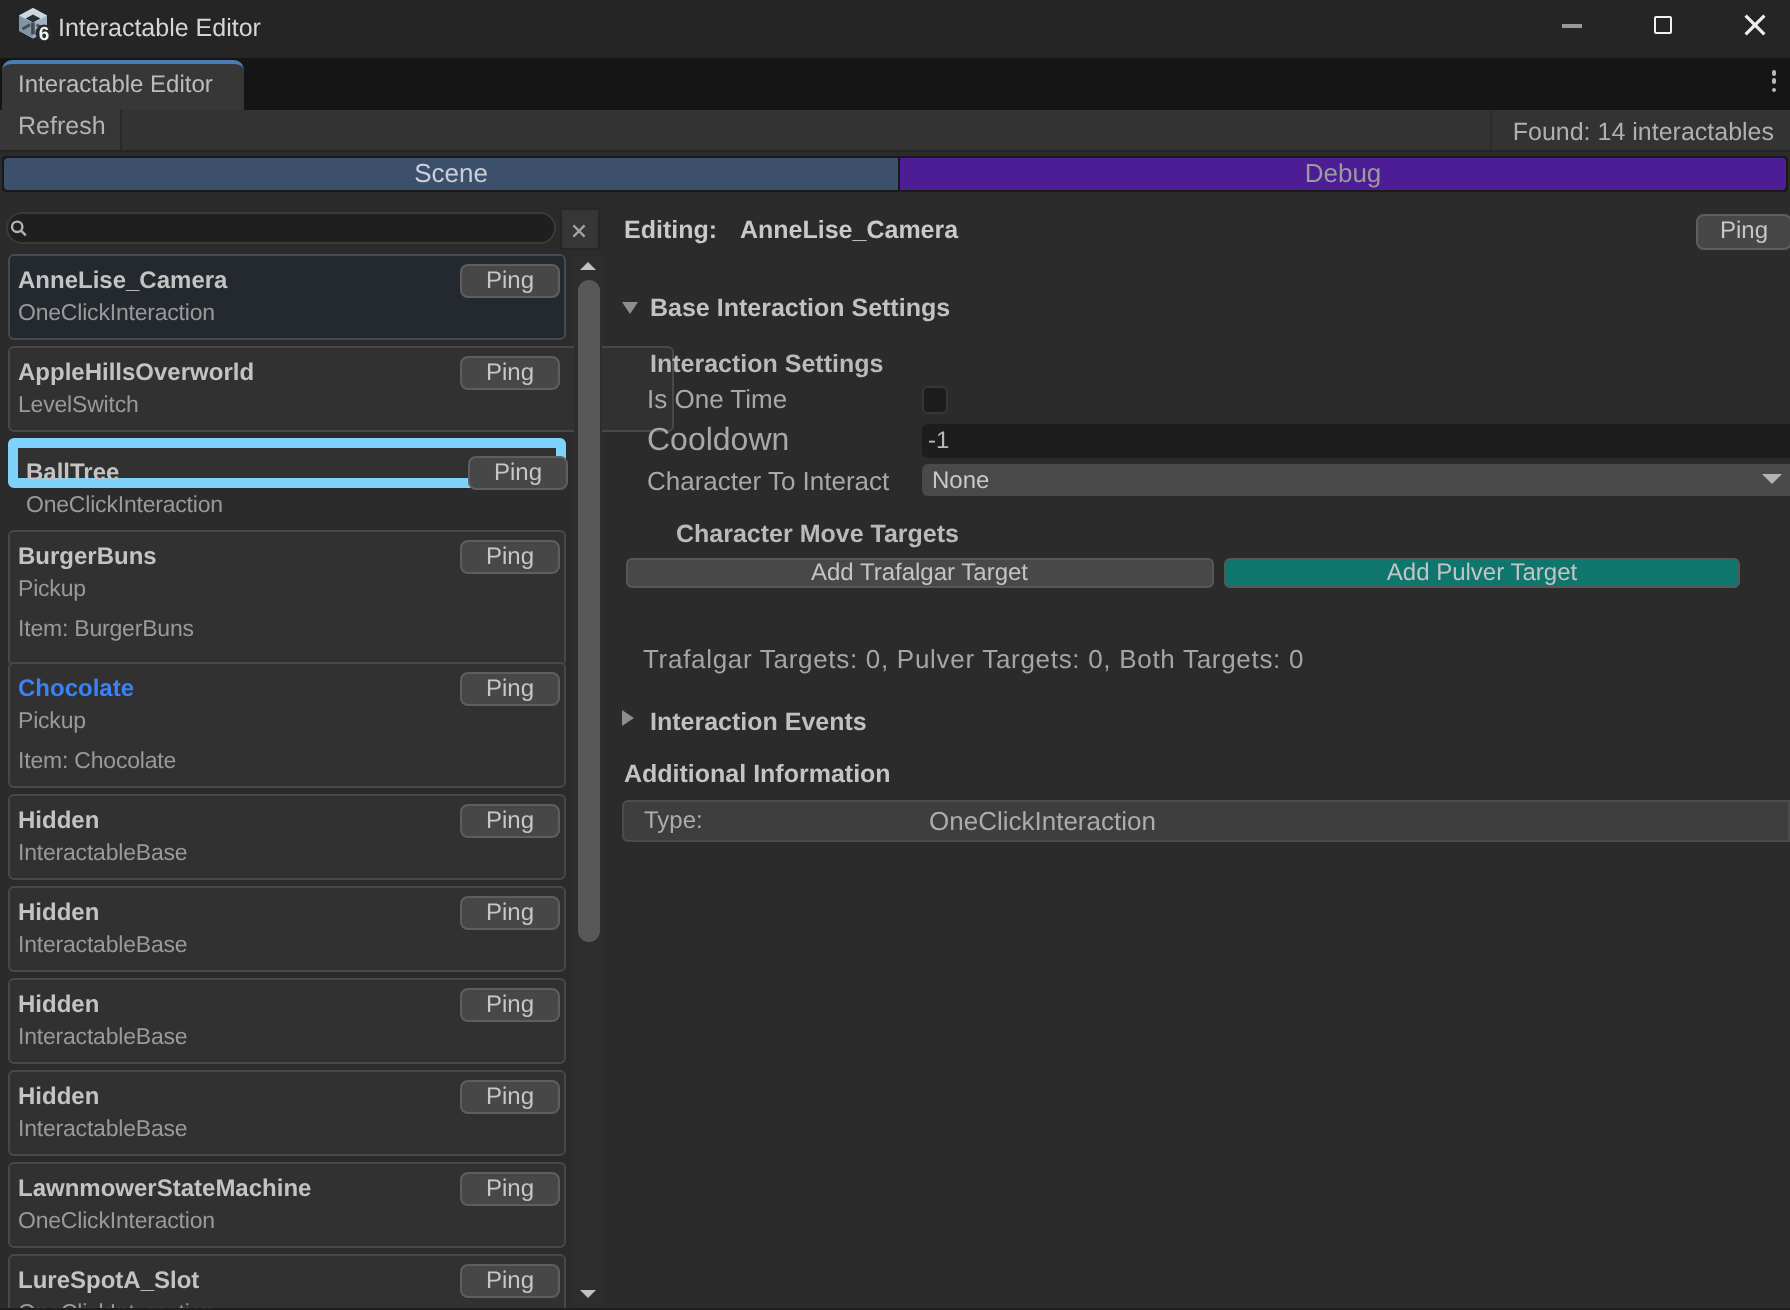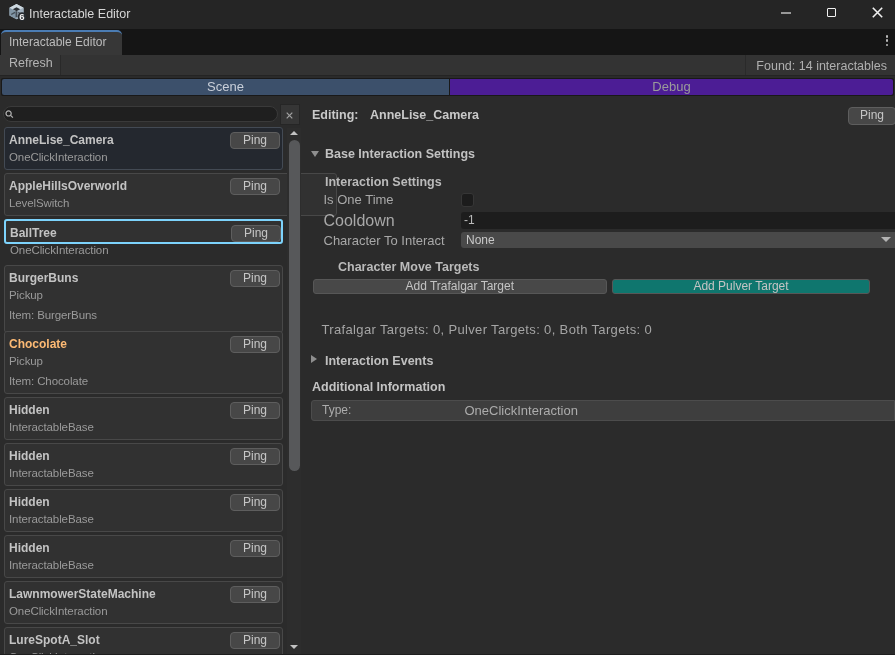--- a/index.html
+++ b/index.html
@@ -62,33 +62,33 @@
   <div class="abs" style="left:3.5px;top:127.3px;width:279.5px;height:42.3px;background:#24282f;border:1px solid #434a54;border-radius:3px;">
   <div class="abs b" style="left:4.5px;top:4.5px;font-size:12px;color:#c3c3c3;">AnneLise_Camera</div>
   <div class="abs" style="left:4.5px;top:22.5px;font-size:11.5px;letter-spacing:-0.1px;color:#9a9a9a;">OneClickInteraction</div>
   <div class="abs" style="left:225.5px;top:3.5px;width:50px;height:17px;background:#474747;border:1px solid #5e5e5e;border-radius:4px;font-size:12px;color:#c6c6c6;text-align:center;line-height:15px;">Ping</div>
   </div>
   <div class="abs" style="left:3.5px;top:173.3px;width:333px;height:42.3px;background:#313131;border:1px solid #484848;border-radius:3px;">
   <div class="abs b" style="left:4.5px;top:4.5px;font-size:12px;color:#c3c3c3;">AppleHillsOverworld</div>
   <div class="abs" style="left:4.5px;top:22.5px;font-size:11.5px;letter-spacing:-0.1px;color:#9a9a9a;">LevelSwitch</div>
   <div class="abs" style="left:225.5px;top:3.5px;width:50px;height:17px;background:#474747;border:1px solid #5e5e5e;border-radius:4px;font-size:12px;color:#c6c6c6;text-align:center;line-height:15px;">Ping</div>
   </div>
-  <div class="abs" style="left:3.5px;top:219.3px;width:279.5px;height:25px;background:#313131;border:2px solid #7dd3fc;border-radius:3px;">
+  <div class="abs" style="left:3.5px;top:219.3px;width:279.5px;height:25px;background:#313131;border:5px solid #7dd3fc;border-radius:3px;">
   <div class="abs b" style="left:4.5px;top:4.5px;font-size:12px;color:#c3c3c3;">BallTree</div>
   <div class="abs" style="left:4.5px;top:22.5px;font-size:11.5px;letter-spacing:-0.1px;color:#9a9a9a;">OneClickInteraction</div>
   <div class="abs" style="left:225.5px;top:3.5px;width:50px;height:17px;background:#474747;border:1px solid #5e5e5e;border-radius:4px;font-size:12px;color:#c6c6c6;text-align:center;line-height:15px;">Ping</div>
   </div>
   <div class="abs" style="left:3.5px;top:265.3px;width:279.5px;height:68px;background:#313131;border:1px solid #484848;border-radius:3px;">
   <div class="abs b" style="left:4.5px;top:4.5px;font-size:12px;color:#c3c3c3;">BurgerBuns</div>
   <div class="abs" style="left:4.5px;top:22.5px;font-size:11.5px;letter-spacing:-0.1px;color:#9a9a9a;">Pickup</div>
   <div class="abs" style="left:4.5px;top:42.5px;font-size:11.5px;letter-spacing:-0.1px;color:#9a9a9a;">Item: BurgerBuns</div>
   <div class="abs" style="left:225.5px;top:3.5px;width:50px;height:17px;background:#474747;border:1px solid #5e5e5e;border-radius:4px;font-size:12px;color:#c6c6c6;text-align:center;line-height:15px;">Ping</div>
   </div>
   <div class="abs" style="left:3.5px;top:331.3px;width:279.5px;height:62.3px;background:#313131;border:1px solid #484848;border-radius:3px;">
-  <div class="abs b" style="left:4.5px;top:4.5px;font-size:12px;color:#fdba74;">Chocolate</div>
+  <div class="abs b" style="left:4.5px;top:4.5px;font-size:12px;color:#3b82f6;">Chocolate</div>
   <div class="abs" style="left:4.5px;top:22.5px;font-size:11.5px;letter-spacing:-0.1px;color:#9a9a9a;">Pickup</div>
   <div class="abs" style="left:4.5px;top:42.5px;font-size:11.5px;letter-spacing:-0.1px;color:#9a9a9a;">Item: Chocolate</div>
   <div class="abs" style="left:225.5px;top:3.5px;width:50px;height:17px;background:#474747;border:1px solid #5e5e5e;border-radius:4px;font-size:12px;color:#c6c6c6;text-align:center;line-height:15px;">Ping</div>
   </div>
   <div class="abs" style="left:3.5px;top:397.3px;width:279.5px;height:42.3px;background:#313131;border:1px solid #484848;border-radius:3px;">
   <div class="abs b" style="left:4.5px;top:4.5px;font-size:12px;color:#c3c3c3;">Hidden</div>
   <div class="abs" style="left:4.5px;top:22.5px;font-size:11.5px;letter-spacing:-0.1px;color:#9a9a9a;">InteractableBase</div>
   <div class="abs" style="left:225.5px;top:3.5px;width:50px;height:17px;background:#474747;border:1px solid #5e5e5e;border-radius:4px;font-size:12px;color:#c6c6c6;text-align:center;line-height:15px;">Ping</div>
   </div>
   <div class="abs" style="left:3.5px;top:443.3px;width:279.5px;height:42.3px;background:#313131;border:1px solid #484848;border-radius:3px;">

